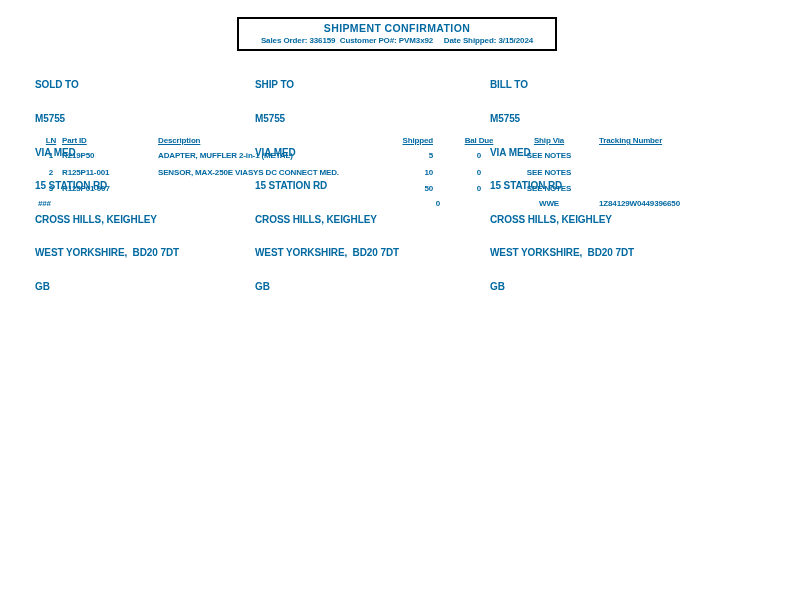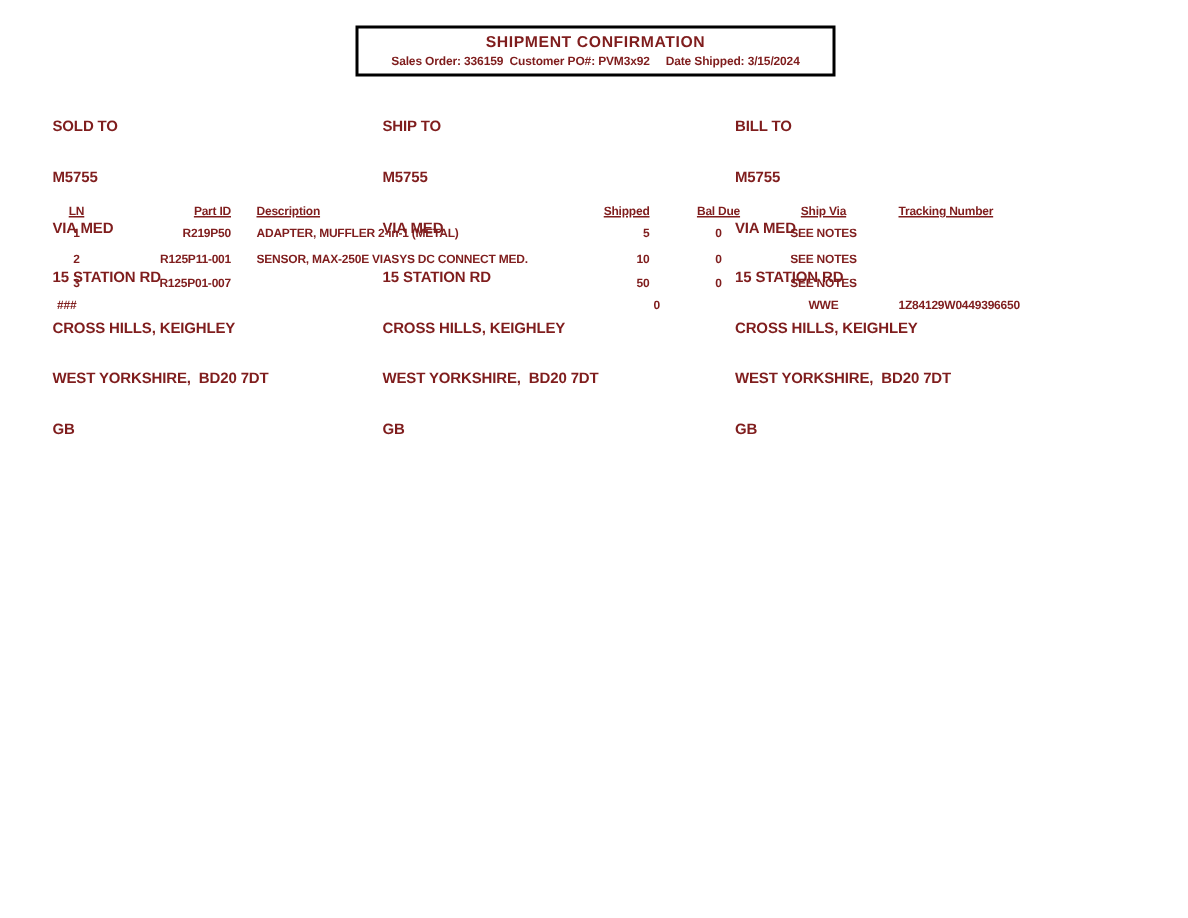--- a/index.html
+++ b/index.html
@@ -1,37 +1,37 @@
 <!DOCTYPE html>
 <html><head>
 <meta charset="utf-8">
 <style>
   html,body{margin:0;padding:0;background:#ffffff;}
   .page{
     position:relative;width:792px;height:612px;background:#ffffff;
-    font-family:"Liberation Sans",sans-serif;font-weight:bold;color:#7f1d1d;
+    font-family:"Liberation Sans",sans-serif;font-weight:bold;color:#0369a1;
     overflow:hidden;
     text-decoration:underline;
   }
   .header-box{
     position:absolute;left:237px;top:17px;width:316px;height:30px;
     border:2px solid #000;text-align:center;
   }
   .doc-title{font-size:10.5px;margin-top:3px;letter-spacing:0.4px;}
   .doc-subtitle{font-size:8px;margin-top:2px;white-space:pre;letter-spacing:-0.1px;}
   .addr{position:absolute;top:57px;font-size:10px;line-height:11.2px;white-space:pre;letter-spacing:-0.1px;}
   .addr-sold{left:35px;}
   .addr-ship{left:255px;}
   .addr-bill{left:490px;}
   .trow{position:absolute;left:10px;width:792px;height:12px;}
   .cell{position:absolute;top:0;font-size:8px;letter-spacing:-0.15px;white-space:pre;}
   .hdr .cell{text-decoration:underline;}
   .c-ln  {left:33px;width:16px;text-align:center;}
-  .c-part{left:52px;width:92px;text-align:right;}
-  .c-desc{left:148px;width:256px;margin-left:13px;}
+  .c-part{left:52px;width:92px;}
+  .c-desc{left:148px;width:256px;}
   .c-ship{left:383px;width:40px;text-align:right;}
   .c-bal {left:452px;width:34px;text-align:center;}
   .c-via {left:511px;width:56px;text-align:center;}
   .c-trk {left:589px;width:120px;}
 </style>
 </head>
 <body>
 
 <div class="page">
 

